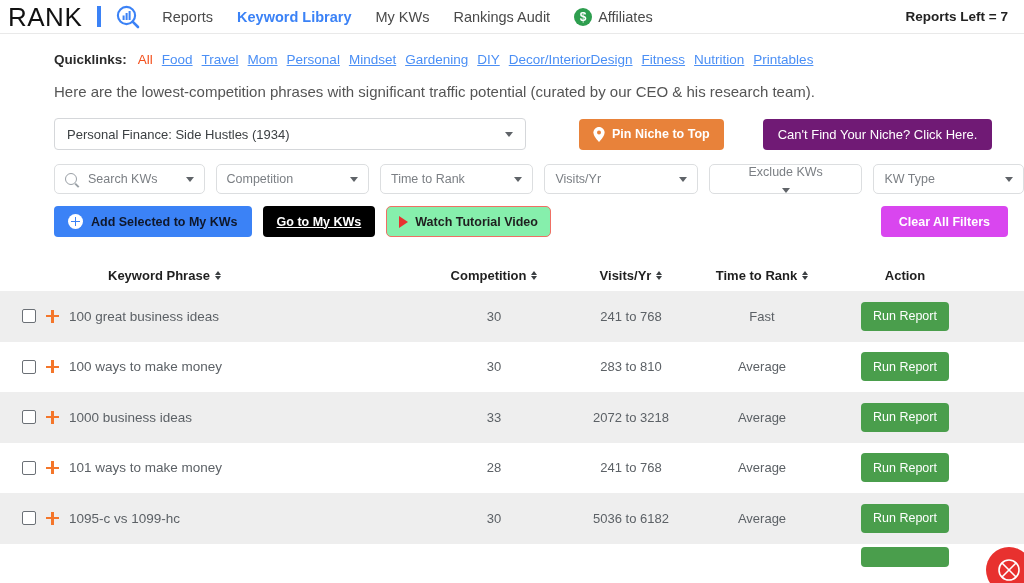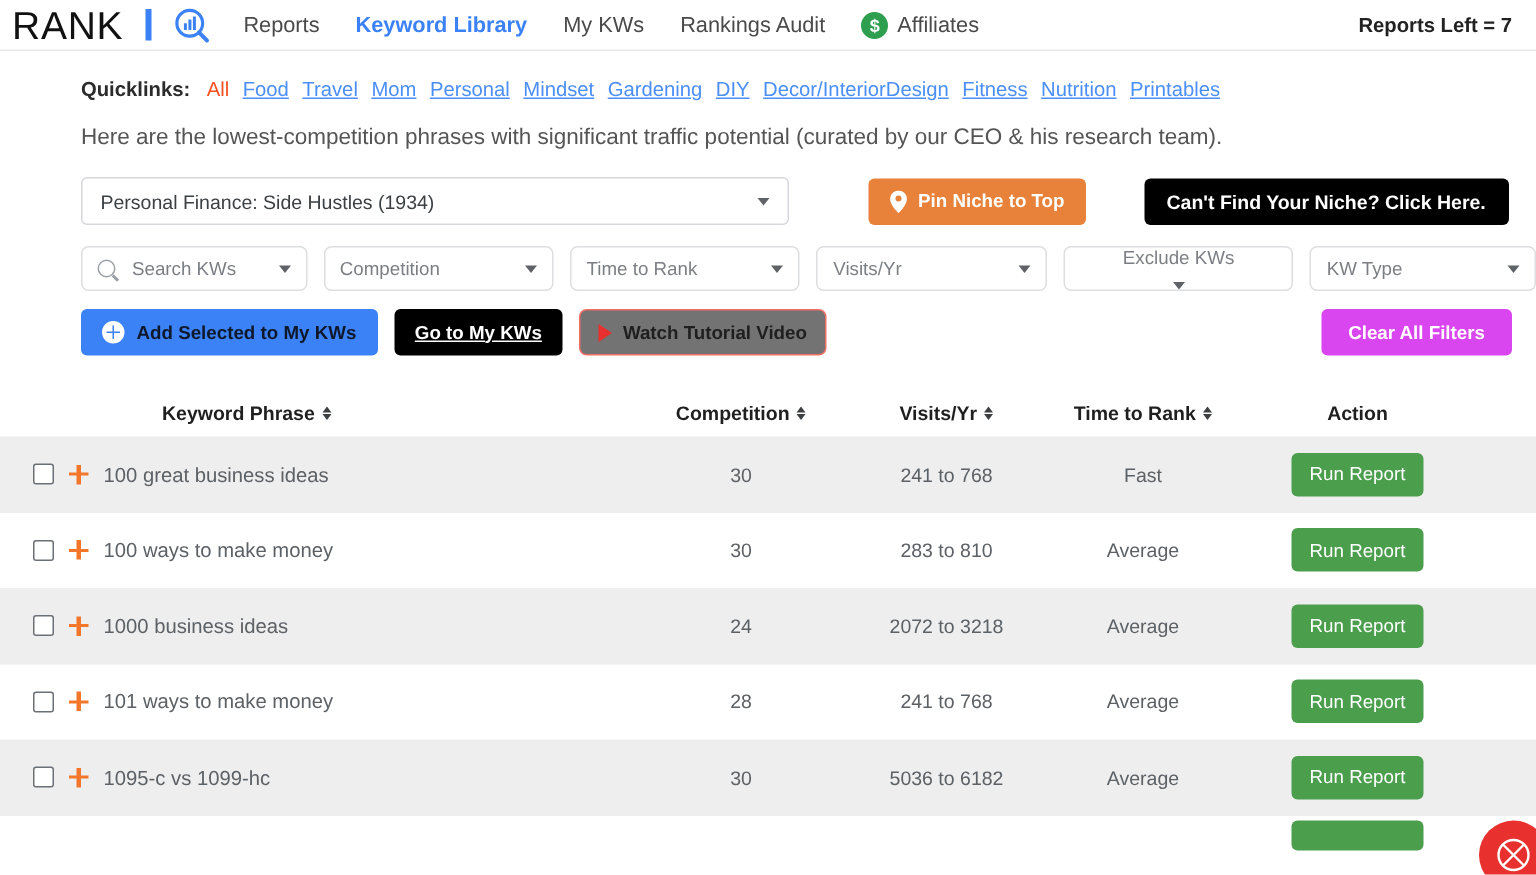--- a/index.html
+++ b/index.html
@@ -84,22 +84,22 @@
     white-space:nowrap;
   }
   .btn-pin {
     background:#e8823a; color:#fff; height:31px; padding: 0 14px;
     font-size:12.5px; font-weight:bold; gap:7px; margin-left: 53px;
   }
   .pin-icon {
     width:12px;height:15px; position:relative; display:inline-block;
   }
   .btn-niche {
-    background:#000000; color:#fff; height:31px; padding: 0 15px;
-    font-size:13px; font-weight:bold; margin-left: 39px;
+    background:#701a75; color:#fff; height:31px; padding: 0 15px;
+    font-size:13px; font-weight:normal; margin-left: 39px;
   }
 
   
   .filters {
     display:flex; align-items:center; gap: 11px;
     padding: 14px 0 0 54px;
   }
   .filter {
     height: 30px; border: 1px solid #dcdee0; border-radius:5px;
     display:flex; align-items:center; justify-content:space-between;
@@ -138,21 +138,21 @@
   .plus-circle::before, .plus-circle::after {
     content:""; position:absolute; background:#3b82f6;
   }
   .plus-circle::before { left:3px; top:6.7px; width:9px; height:1.8px; }
   .plus-circle::after  { top:3px; left:6.7px; height:9px; width:1.8px; }
   .btn-goto {
     background:#000; color:#fff; height:31px; padding:0 14px;
     font-size:12.5px; font-weight:bold;text-decoration:underline;
   }
   .btn-watch {
-    background:#737373; color:#1f1f1f; height:31px; padding:0 12px;
+    background:#86efac; color:#1f1f1f; height:31px; padding:0 12px;
     font-size:12.5px; font-weight:bold; gap:7px;
     border: 1.5px solid #ef6f64; border-radius:5px;
   }
   .play-tri {
     width:0;height:0;border-left:9px solid #e8312f;
     border-top:6px solid transparent;border-bottom:6px solid transparent;
     flex:none;
   }
   .btn-clear {
     background:#d946ef; color:#fff; height:31px; padding:0 18px;
@@ -393,21 +393,21 @@
         <button class="btn-run">Run Report</button>
       </div>
     </div>
 
     <div class="row alt">
       <div class="cell kw-cell">
         <span class="kw-check"></span>
         <span class="kw-plus"></span>
         <span class="kw-text">1000 business ideas</span>
       </div>
-      <div class="cell c-comp">24</div>
+      <div class="cell c-comp">33</div>
       <div class="cell c-visits">2072 to 3218</div>
       <div class="cell c-ttr">Average</div>
       <div class="cell c-action">
         <button class="btn-run">Run Report</button>
       </div>
     </div>
 
     <div class="row">
       <div class="cell kw-cell">
         <span class="kw-check"></span>

